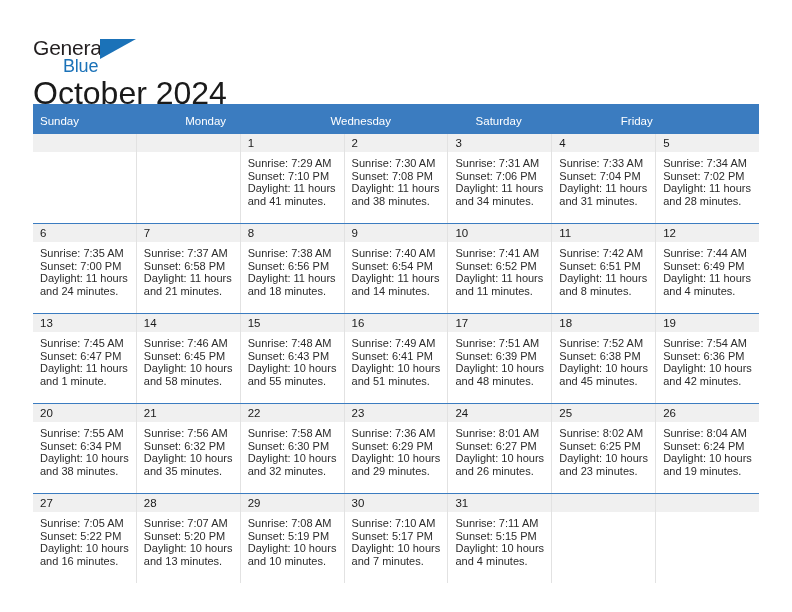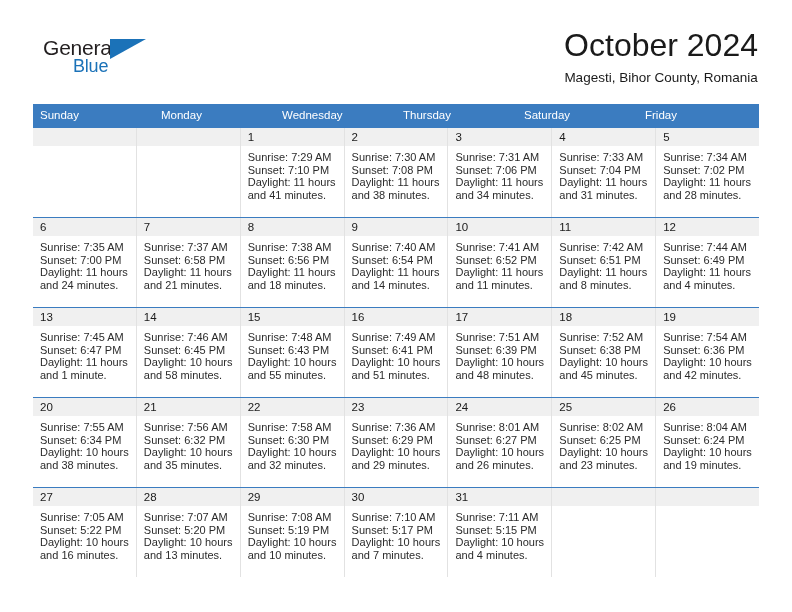--- a/index.html
+++ b/index.html
@@ -19,23 +19,24 @@
     width: 792px;
     height: 612px;
     box-sizing: border-box;
   }
 
   
   .header {
     display: flex;
     align-items: flex-start;
     justify-content: space-between;
-    padding: 30px 34px 0 43px;
+    padding: 30px 34px 0 33px;
     box-sizing: border-box;
     height: 74px;
+    flex-direction: column;
   }
   .logo {
     position: relative;
     width: 110px;
     height: 48px;
     flex: 0 0 auto;
   }
   .logo-general {
     position: absolute;
     left: 0;
@@ -94,21 +95,21 @@
   .dow-row {
     display: flex;
     background: #3b7cc0;
   }
   .dow-cell {
     flex: 1 1 0;
     box-sizing: border-box;
     color: #ffffff;
     font-size: 11.5px;
     line-height: 13px;
-    padding: 5px 0 6px 7px;
+    padding: 11px 0 6px 7px;
     white-space: nowrap;
   }
 
   .week-row {
     display: flex;
     border-top: 1px solid #3b7cc0;
   }
   .week-row:first-of-type {
     border-top: none;
   }
@@ -163,21 +164,20 @@
       <div class="cal-subtitle">Magesti, Bihor County, Romania</div>
     </div>
 
   </div>
 
   <div class="calendar">
     <div class="dow-row" id="dow-row">
         <div class="dow-cell">Sunday</div>
         <div class="dow-cell">Monday</div>
         <div class="dow-cell">Wednesday</div>
-        <div class="dow-cell">Thursday</div>
         <div class="dow-cell">Saturday</div>
         <div class="dow-cell">Friday</div>
       </div>
     <div id="weeks-container">
         <div class="week-row">
           <div class="day-cell empty">
             <div class="day-num"></div>
             <div class="day-body"></div>
           </div>
           <div class="day-cell empty">

